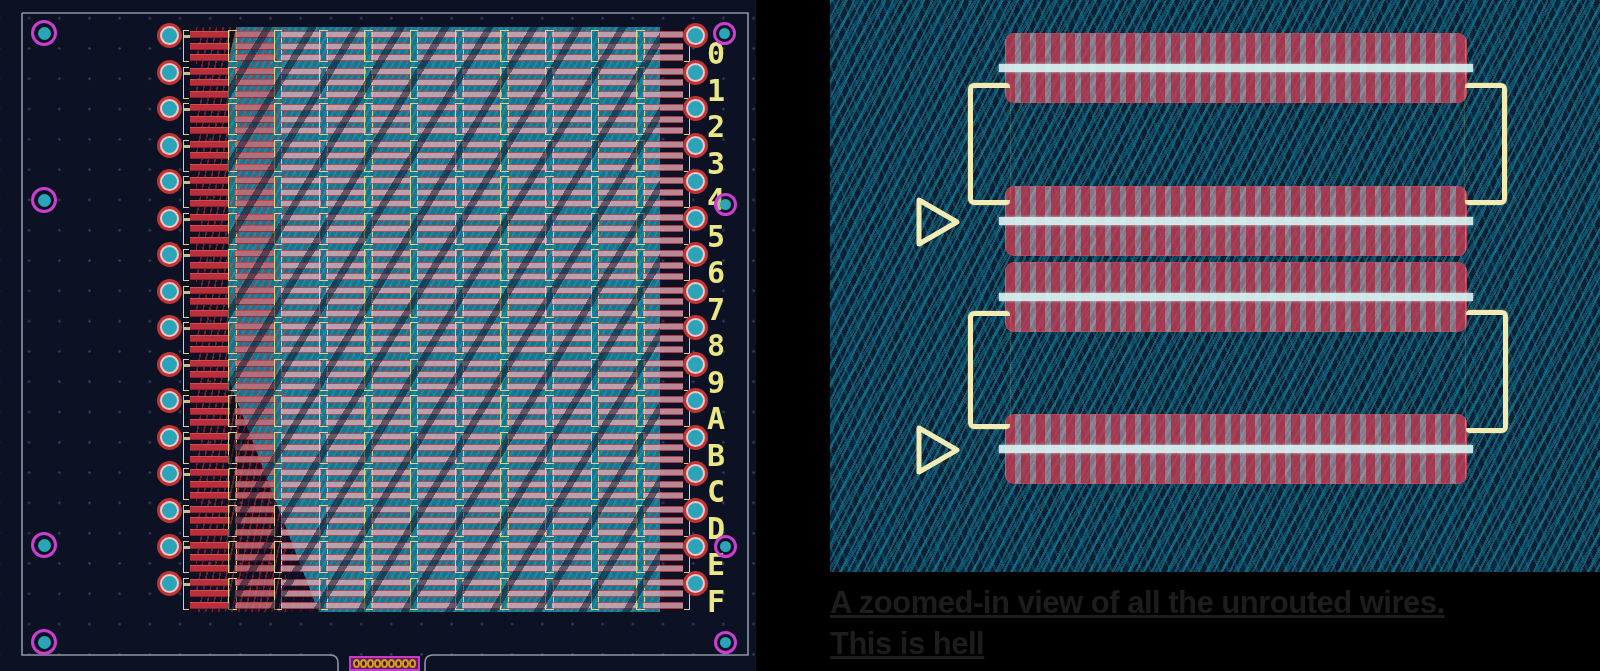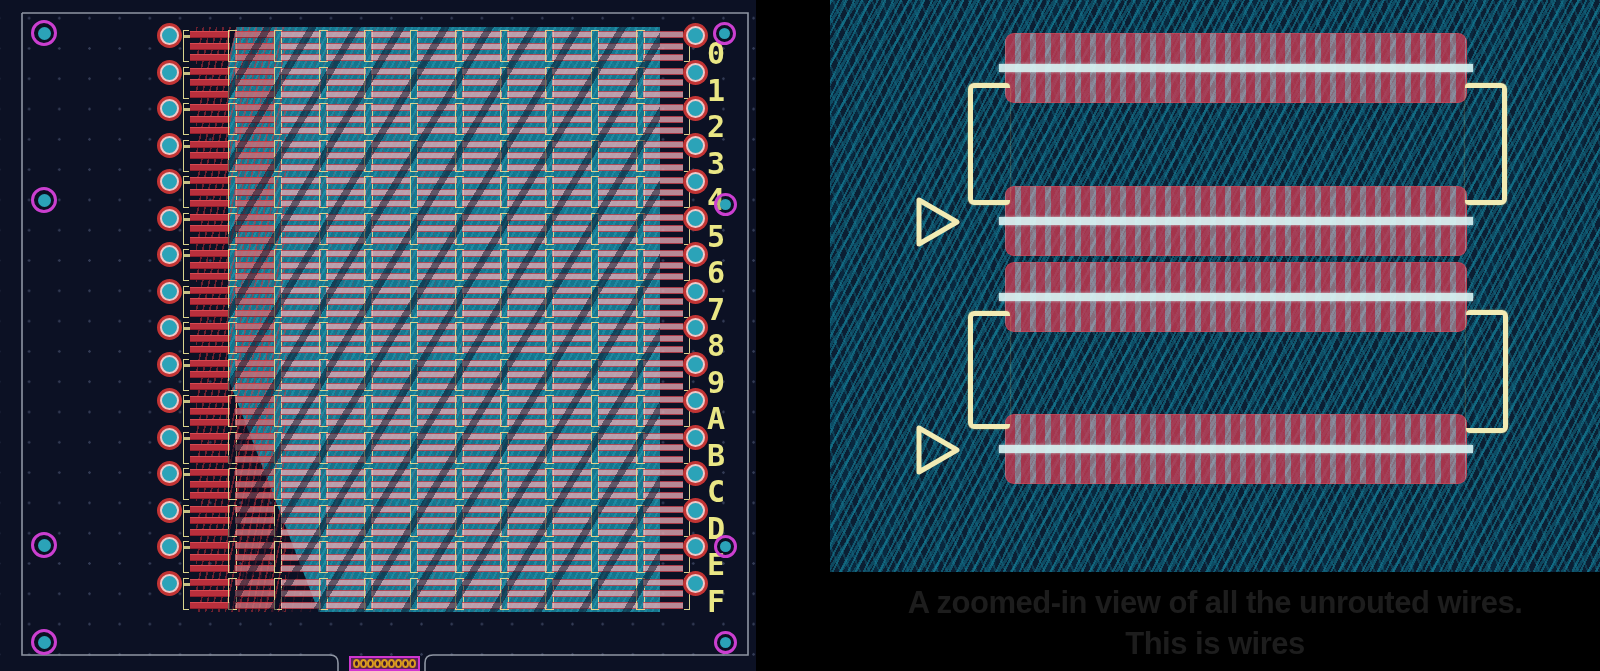--- a/index.html
+++ b/index.html
@@ -61,22 +61,22 @@
     background:repeating-linear-gradient(90deg, rgba(201,58,82,0.80) 0 9px, rgba(236,176,186,0.55) 9px 15px);}
   .stripe-row::after{content:'';position:absolute;left:-7px;right:-7px;top:50%;margin-top:-4px;height:8px;
     background:rgba(215,243,243,0.92);box-shadow:0 0 3px rgba(215,243,243,.8);}
   .bracket{position:absolute;width:37px;border:5px solid #f2ebb4;border-radius:4px;
     box-shadow:0 0 2px rgba(240,220,130,.6);}
   .bracket.left{border-right:none;border-top-left-radius:6px;border-bottom-left-radius:6px;}
   .bracket.right{border-left:none;border-top-right-radius:6px;border-bottom-right-radius:6px;}
   .tri{position:absolute;width:46px;height:50px;}
 
   
-  #caption{left:830px;top:582px;width:770px;text-align:center;color:#1d1d1d;
-    font-weight:bold;font-size:31px;line-height:41px;letter-spacing:-0.5px;}
+  #caption{left:830px;top:582px;width:770px;color:#1d1d1d;
+    font-weight:bold;font-size:31px;line-height:41px;letter-spacing:-0.5px;text-decoration:underline;}
 </style>
 </head>
 <body>
 
 <div id="stage">
 
   <div id="left-panel" class="abs">
     <div id="teal-block" class="abs"></div>
     <div id="fan-a" class="abs"></div>
     <div id="fan-b" class="abs"></div>
@@ -1093,15 +1093,15 @@
     <svg class="tri abs" style="left:85px;top:197px;" viewBox="0 0 46 50">
       <polygon points="4,3 4,47 42,25" fill="none" stroke="#f2ebb4" stroke-width="5" stroke-linejoin="round"></polygon>
     </svg>
     <svg class="tri abs" style="left:85px;top:425px;" viewBox="0 0 46 50">
       <polygon points="4,3 4,47 42,25" fill="none" stroke="#f2ebb4" stroke-width="5" stroke-linejoin="round"></polygon>
     </svg>
   </div>
 
   <div id="caption" class="abs">
     <div>A zoomed-in view of all the unrouted wires.</div>
-    <div>This is wires</div>
+    <div>This is hell</div>
   </div>
 </div>
 
 </body></html>

